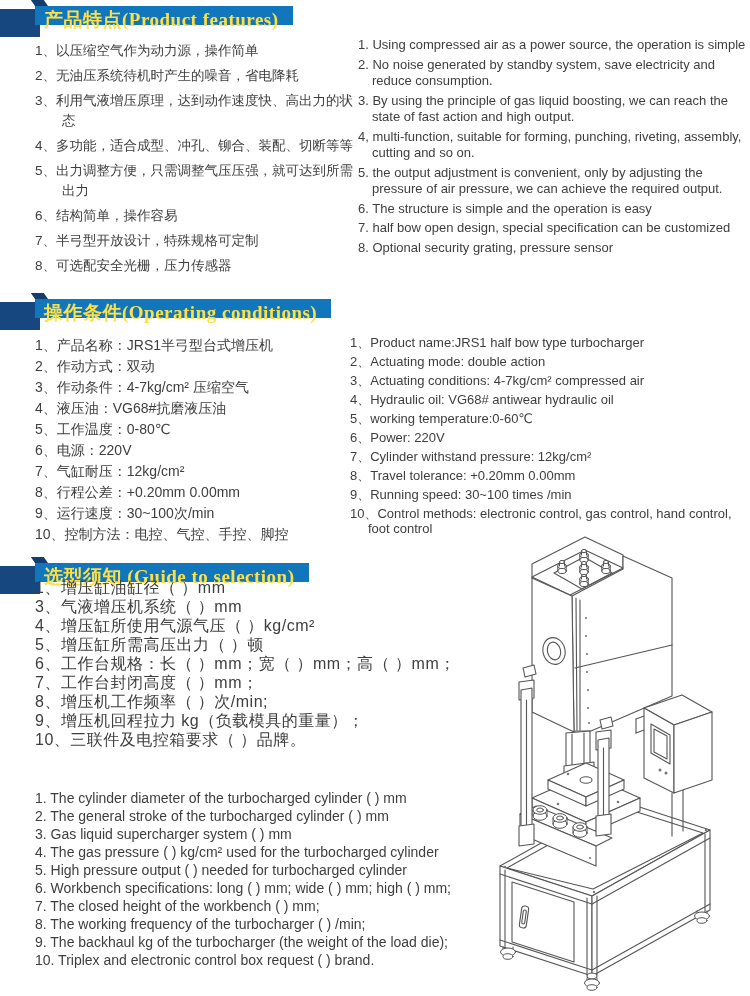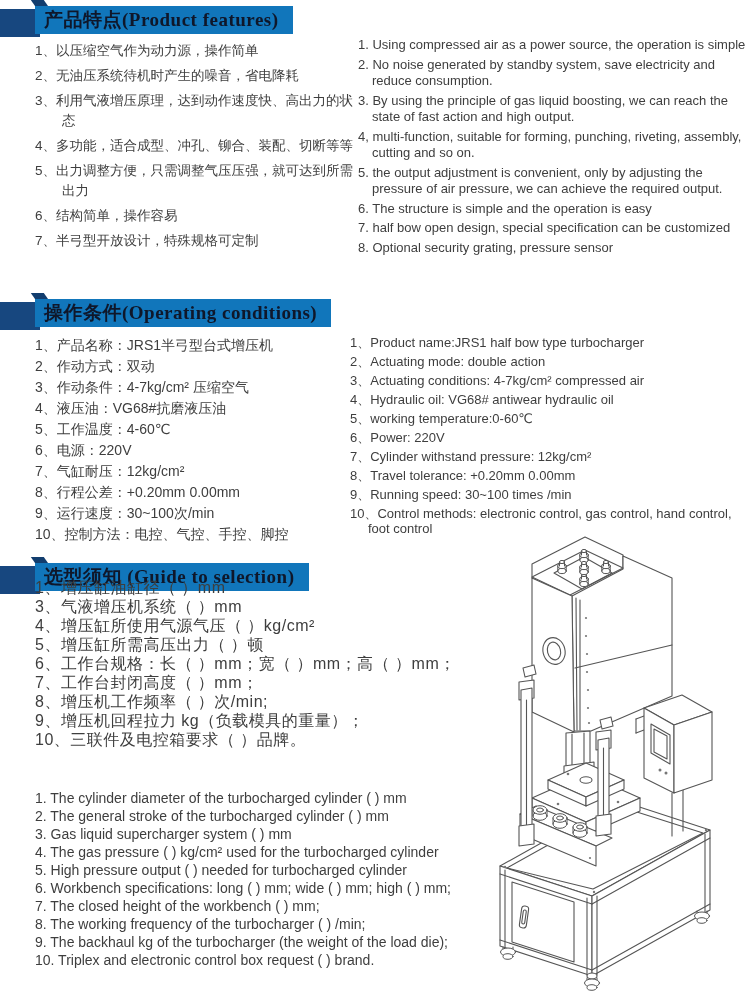--- a/index.html
+++ b/index.html
@@ -12,22 +12,22 @@
   #sec1{top:0;}
   #sec2{top:293px;}
   #sec3{top:557px;}
 
   .brow{position:relative;height:40px;}
   .bblock{
     position:absolute;left:0;top:9px;width:40px;height:28px;
     background:#17477f;
   }
   .banner{
-    position:absolute;left:35px;top:6px;height:28px;
-    background:#1176bb;color:#0f172a;margin:0;
+    position:absolute;left:35px;top:6px;height:19px;
+    background:#1176bb;color:#fde047;margin:0;
     font-family:"Liberation Serif","DejaVu Serif",serif;
     font-weight:bold;font-size:19px;line-height:28px;
     padding:0 14px 0 9px;letter-spacing:.5px;white-space:nowrap;
   }
   .fold{
     position:absolute;left:0;top:-6px;width:13px;height:6px;
     background:#123d6e;transform:skewX(35deg);transform-origin:bottom left;
   }
 
   ul.list{list-style:none;margin:0;padding:0;position:absolute;}
@@ -65,20 +65,21 @@
     <h2 class="banner"><i class="fold"></i><span>产品特点(Product features)</span></h2>
   </header>
   <ul class="list cn">
     <li>1、以压缩空气作为动力源，操作简单</li>
     <li>2、无油压系统待机时产生的噪音，省电降耗</li>
     <li>3、利用气液增压原理，达到动作速度快、高出力的状态</li>
     <li>4、多功能，适合成型、冲孔、铆合、装配、切断等等</li>
     <li>5、出力调整方便，只需调整气压压强，就可达到所需出力</li>
     <li>6、结构简单，操作容易</li>
     <li>7、半弓型开放设计，特殊规格可定制</li>
+    <li>8、可选配安全光栅，压力传感器</li>
   </ul>
   <ul class="list en">
     <li>1. Using compressed air as a power source, the operation is simple</li>
     <li>2. No noise generated by standby system, save electricity and reduce consumption.</li>
     <li>3. By using the principle of gas liquid boosting, we can reach the state of fast action and high output.</li>
     <li>4, multi-function, suitable for forming, punching, riveting, assembly, cutting and so on.</li>
     <li>5. the output adjustment is convenient, only by adjusting the pressure of air pressure, we can achieve the required output.</li>
     <li>6. The structure is simple and the operation is easy</li>
     <li>7. half bow open design, special specification can be customized</li>
     <li>8. Optional security grating, pressure sensor</li>
@@ -88,21 +89,21 @@
 <section class="sec" id="sec2">
   <header class="brow">
     <span class="bblock"></span>
     <h2 class="banner"><i class="fold"></i><span>操作条件(Operating conditions)</span></h2>
   </header>
   <ul class="list cn">
     <li>1、产品名称：JRS1半弓型台式增压机</li>
     <li>2、作动方式：双动</li>
     <li>3、作动条件：4-7kg/cm² 压缩空气</li>
     <li>4、液压油：VG68#抗磨液压油</li>
-    <li>5、工作温度：4-60℃</li>
+    <li>5、工作温度：0-80℃</li>
     <li>6、电源：220V</li>
     <li>7、气缸耐压：12kg/cm²</li>
     <li>8、行程公差：+0.20mm 0.00mm</li>
     <li>9、运行速度：30~100次/min</li>
     <li>10、控制方法：电控、气控、手控、脚控</li>
   </ul>
   <ul class="list en">
     <li>1、Product name:JRS1 half bow type turbocharger</li>
     <li>2、Actuating mode: double action</li>
     <li>3、Actuating conditions: 4-7kg/cm² compressed air</li>

